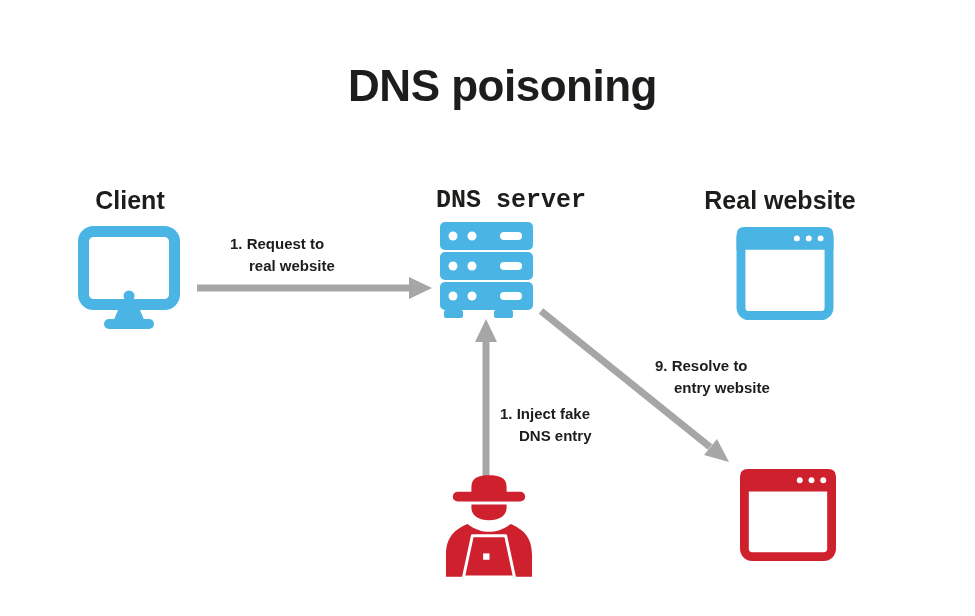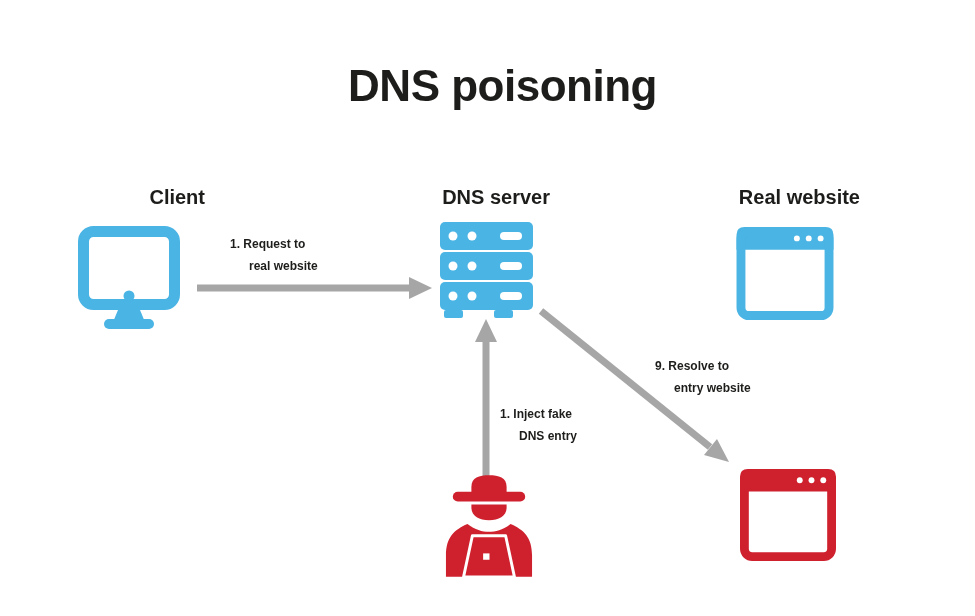--- a/index.html
+++ b/index.html
@@ -27,29 +27,29 @@
   .overlay {
     position: absolute;
     left: 0; top: 0;
     width: 975px; height: 616px;
     z-index: 1;
   }
   .icon { position: absolute; z-index: 2; }
   .node-label {
     position: absolute;
     z-index: 2;
-    text-align: right;
-    font-size: 20px;
+    text-align: center;
+    font-size: 25px;
     font-weight: 700;
     color: #1d1d1b;
   }
   .step {
     position: absolute;
     z-index: 2;
-    font-size: 12px;
+    font-size: 15px;
     font-weight: 700;
     line-height: 22px;
     color: #1d1d1b;
     white-space: nowrap;
   }
   .step .line2 { padding-left: 19px; display: block; }
   .step .line1 { display: block; }
 </style>
 </head>
 <body>
@@ -74,21 +74,21 @@
   </svg>
 
   <div class="node-label" style="left:55px; top:186px; width:150px;">Client</div>
   <svg class="icon" style="left:78px; top:226px;" width="102" height="104" viewBox="0 0 102 104" xmlns="http://www.w3.org/2000/svg">
     <rect x="5.5" y="5.5" width="91" height="73" rx="10" fill="none" stroke="#4ab4e4" stroke-width="11"></rect>
     <circle cx="51" cy="70" r="5.5" fill="#4ab4e4"></circle>
     <path d="M40,84 L62,84 L67,96 L35,96 Z" fill="#4ab4e4"></path>
     <rect x="26" y="93" width="50" height="10" rx="5" fill="#4ab4e4"></rect>
   </svg>
 
-  <div class="node-label" style="left:390px; top:186px; width:160px;">DNS server</div>
+  <div class="node-label" style="left:431px; top:186px; width:160px;font-family:Liberation Mono, monospace;">DNS server</div>
   <svg class="icon" style="left:440px; top:222px;" width="93" height="96" viewBox="0 0 93 96" xmlns="http://www.w3.org/2000/svg">
     <rect x="4" y="88" width="19" height="8" rx="2" fill="#4ab4e4"></rect>
     <rect x="54" y="88" width="19" height="8" rx="2" fill="#4ab4e4"></rect>
     <g>
       <rect x="0" y="0" width="93" height="28" rx="5" fill="#4ab4e4"></rect>
       <circle cx="13" cy="14" r="4.5" fill="#ffffff"></circle>
       <circle cx="32" cy="14" r="4.5" fill="#ffffff"></circle>
       <rect x="60" y="10" width="22" height="8" rx="4" fill="#ffffff"></rect>
     </g>
     <g>

